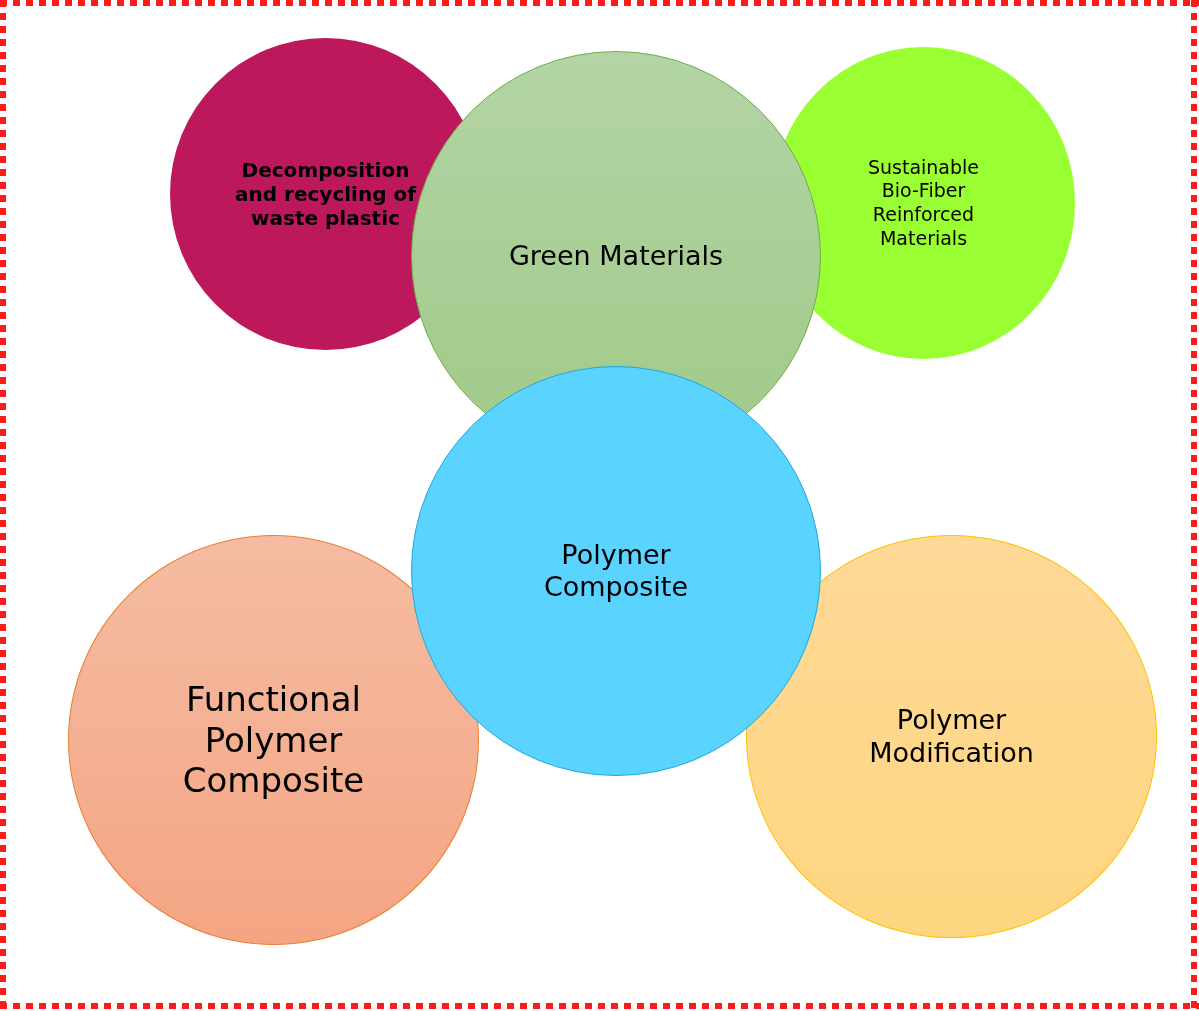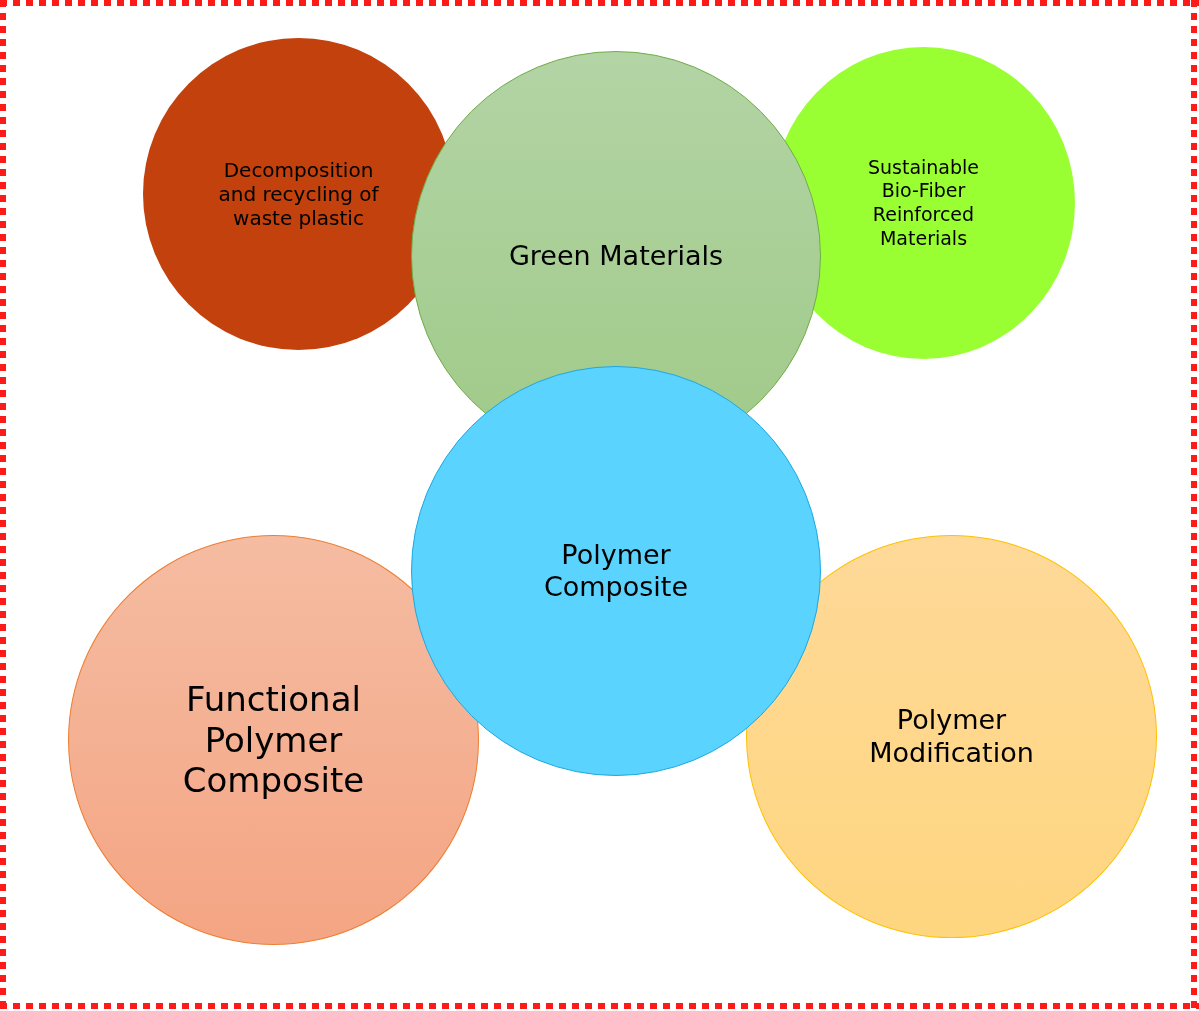--- a/index.html
+++ b/index.html
@@ -11,21 +11,21 @@
     background: repeating-linear-gradient(90deg, #ff1a1a 0 7px, transparent 7px 13px); }
   .frame-left { left: 0; top: 0; width: 6px; height: 1011px;
     background: repeating-linear-gradient(180deg, #ff1a1a 0 7px, transparent 7px 13px); }
   .frame-right { left: 1191px; top: 0; width: 6px; height: 1011px;
     background: repeating-linear-gradient(180deg, #ff1a1a 0 7px, transparent 7px 13px); }
   .circle {
     position: absolute; border-radius: 50%; box-sizing: border-box;
     display: flex; align-items: center; justify-content: center; text-align: center;
     font-family: "DejaVu Sans", sans-serif; color: #000; line-height: 1.2;
   }
-  .c-yellow { left: 143px; top: 38px; width: 311px; height: 312px; background: #c2410c; z-index: 1; font-size: 20px; }
+  .c-yellow { left: 170px; top: 38px; width: 311px; height: 312px; background: #be185d; z-index: 1; font-size: 20px; font-weight: bold; }
   .c-lime { left: 772px; top: 47px; width: 303px; height: 312px; background: #99ff33; z-index: 1; font-size: 19px; line-height: 1.25; }
   .c-green { left: 411px; top: 51px; width: 410px; height: 410px;
     background: linear-gradient(180deg, #b3d4a5 0%, #9fca88 100%);
     border: 1.5px solid #70ad47; z-index: 2; font-size: 27px; }
   .c-blue { left: 411px; top: 366px; width: 410px; height: 410px; background: #5ad3ff;
     border: 1.5px solid #1fa8e0; z-index: 3; font-size: 27px; }
   .c-salmon { left: 68px; top: 535px; width: 411px; height: 410px;
     background: linear-gradient(180deg, #f5bca2 0%, #f4a583 100%);
     border: 1.5px solid #ed7d31; z-index: 2; font-size: 34px; }
   .c-orange { left: 746px; top: 535px; width: 411px; height: 403px;

